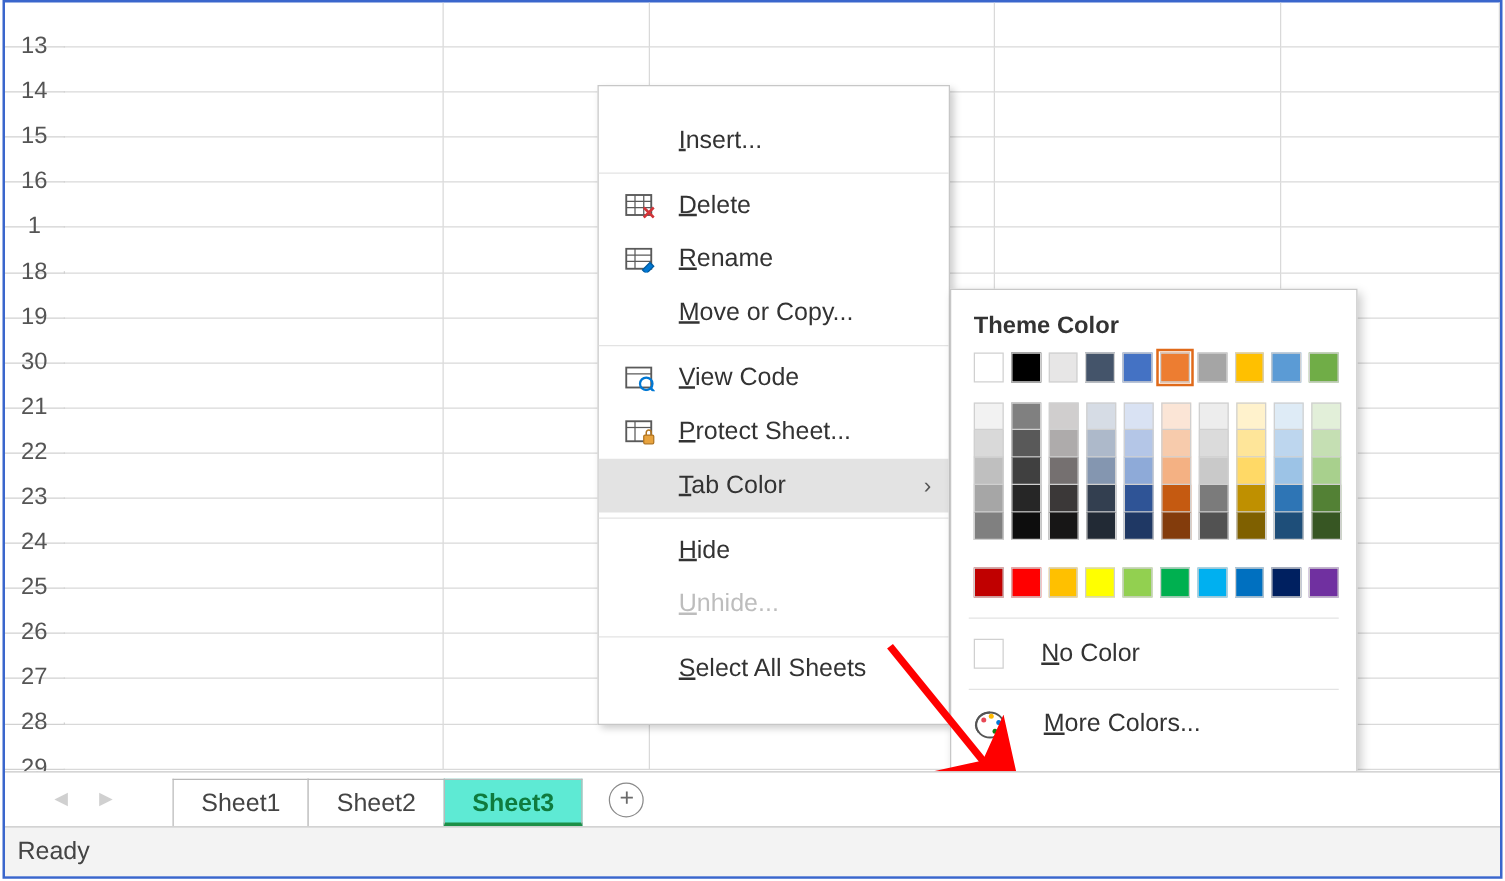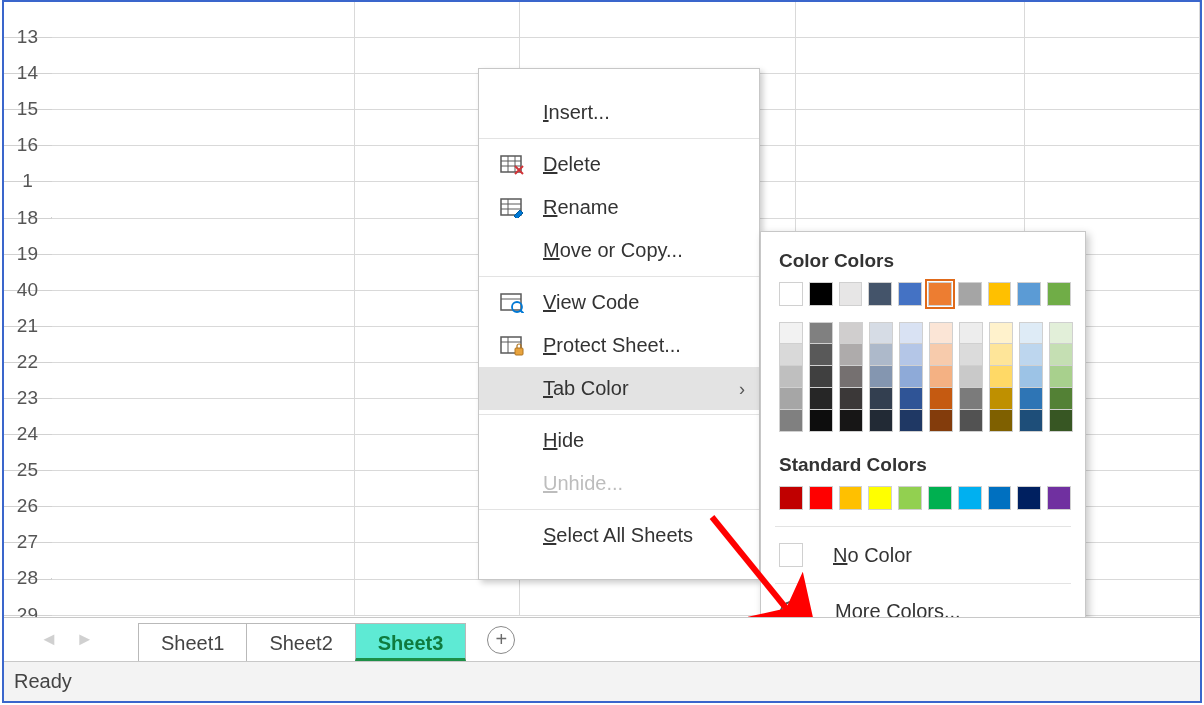--- a/index.html
+++ b/index.html
@@ -160,21 +160,21 @@
       </div>
       <div class="row">
         <div class="row-header">19</div>
         <div class="cell" style="width: 330px;"></div>
         <div class="cell" style="width: 180px;"></div>
         <div class="cell" style="width: 300px;"></div>
         <div class="cell" style="width: 250px;"></div>
         <div class="cell" style="width: 190px;"></div>
       </div>
       <div class="row">
-        <div class="row-header">40</div>
+        <div class="row-header">30</div>
         <div class="cell" style="width: 330px;"></div>
         <div class="cell" style="width: 180px;"></div>
         <div class="cell" style="width: 300px;"></div>
         <div class="cell" style="width: 250px;"></div>
         <div class="cell" style="width: 190px;"></div>
       </div>
       <div class="row">
         <div class="row-header">21</div>
         <div class="cell" style="width: 330px;"></div>
         <div class="cell" style="width: 180px;"></div>
@@ -322,21 +322,21 @@
         <span class="ctx-label"><u>U</u>nhide...</span>
       </div>
       <div class="ctx-sep"></div>
       <div class="ctx-item">
         <span class="ctx-icon"></span>
         <span class="ctx-label"><u>S</u>elect All Sheets</span>
       </div>
     </div>
 
   <div class="color-popup">
-    <div class="cp-title">Color Colors</div>
+    <div class="cp-title">Theme Color</div>
     <div class="swatch-row" id="theme-row">
         <div class="swatch" style="background: rgb(255, 255, 255);"></div>
         <div class="swatch" style="background: rgb(0, 0, 0);"></div>
         <div class="swatch" style="background: rgb(231, 230, 230);"></div>
         <div class="swatch" style="background: rgb(68, 84, 106);"></div>
         <div class="swatch" style="background: rgb(68, 114, 196);"></div>
         <div class="swatch sel" style="background: rgb(237, 125, 49);"></div>
         <div class="swatch" style="background: rgb(165, 165, 165);"></div>
         <div class="swatch" style="background: rgb(255, 192, 0);"></div>
         <div class="swatch" style="background: rgb(91, 155, 213);"></div>
@@ -407,21 +407,20 @@
           <div class="swatch" style="background: rgb(30, 78, 121);"></div>
         </div>
         <div class="shade-col">
           <div class="swatch" style="background: rgb(226, 239, 217);"></div>
           <div class="swatch" style="background: rgb(197, 223, 179);"></div>
           <div class="swatch" style="background: rgb(168, 208, 141);"></div>
           <div class="swatch" style="background: rgb(83, 129, 53);"></div>
           <div class="swatch" style="background: rgb(55, 86, 35);"></div>
         </div>
       </div>
-    <div class="cp-title">Standard Colors</div>
     <div class="swatch-row" id="std-row" style="margin-bottom:16px;">
         <div class="swatch" style="background: rgb(192, 0, 0);"></div>
         <div class="swatch" style="background: rgb(255, 0, 0);"></div>
         <div class="swatch" style="background: rgb(255, 192, 0);"></div>
         <div class="swatch" style="background: rgb(255, 255, 0);"></div>
         <div class="swatch" style="background: rgb(146, 208, 80);"></div>
         <div class="swatch" style="background: rgb(0, 176, 80);"></div>
         <div class="swatch" style="background: rgb(0, 176, 240);"></div>
         <div class="swatch" style="background: rgb(0, 112, 192);"></div>
         <div class="swatch" style="background: rgb(0, 32, 96);"></div>

